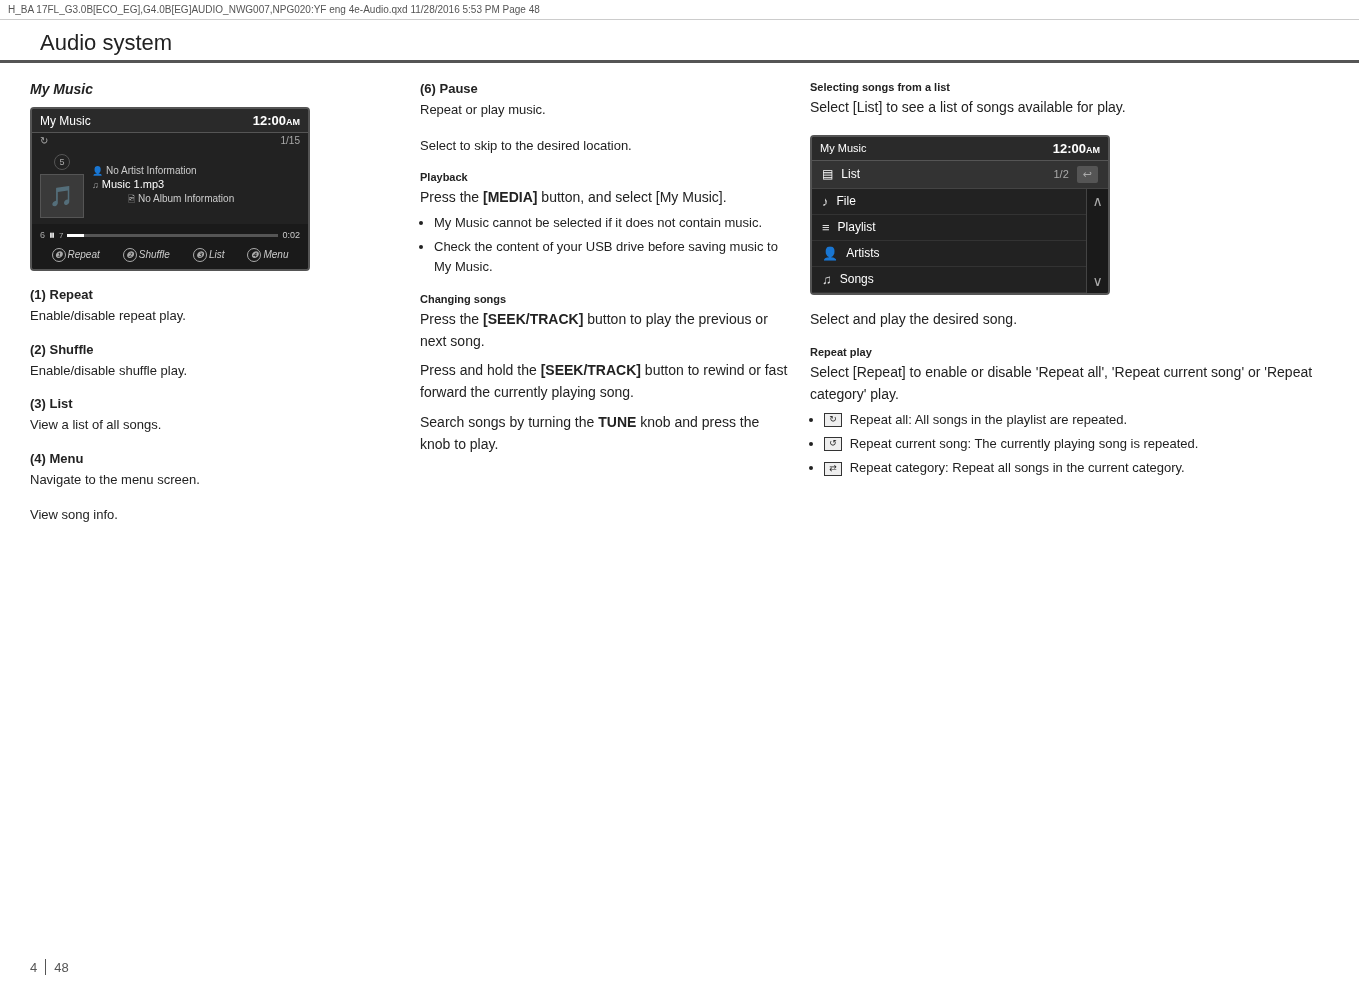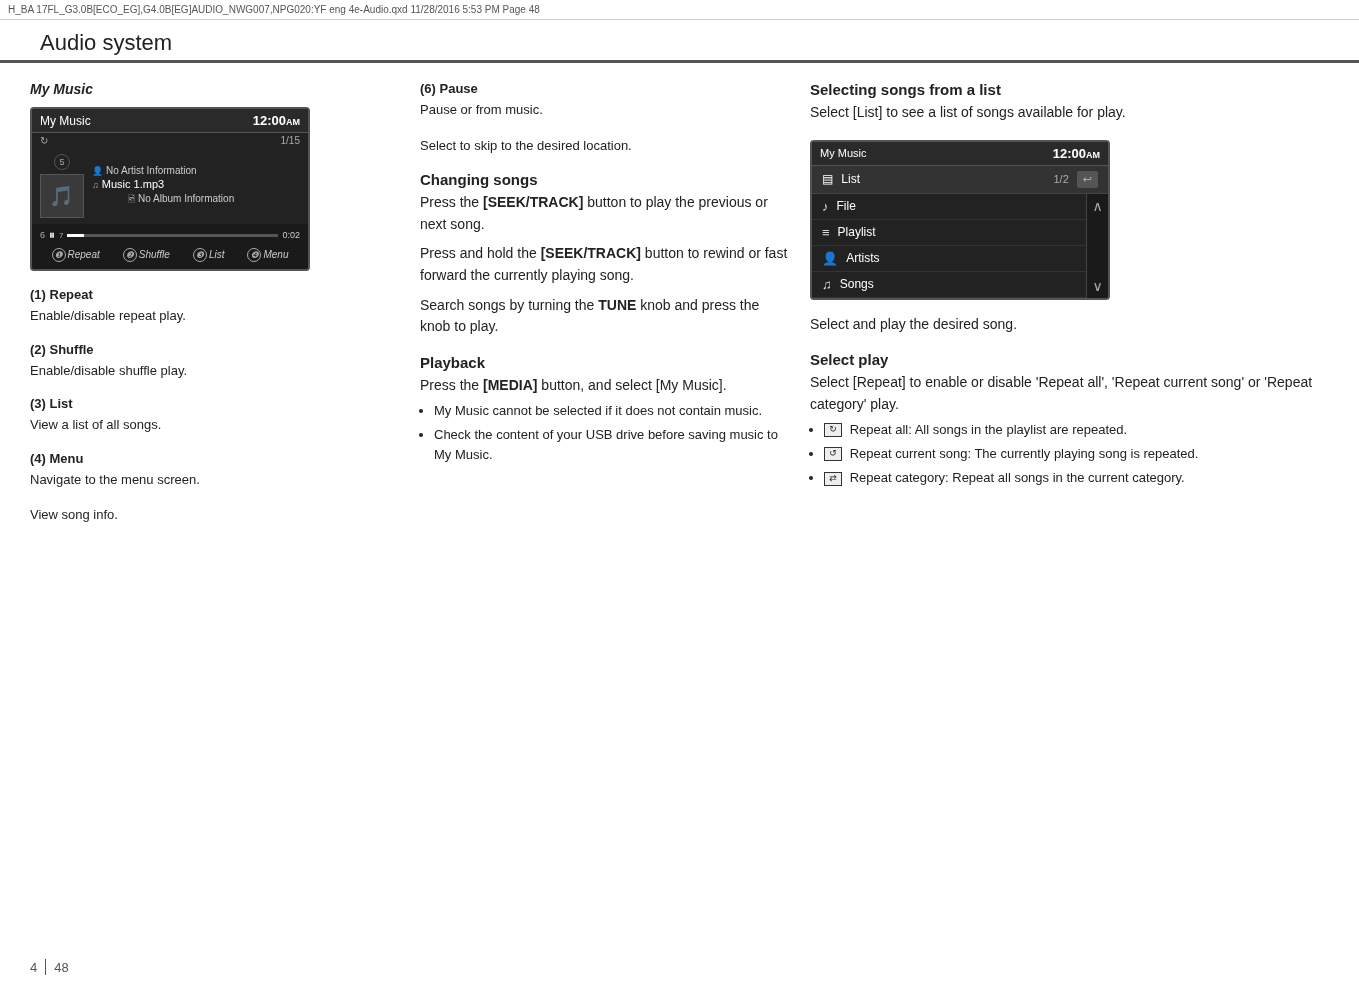--- a/index.html
+++ b/index.html
@@ -303,21 +303,21 @@
       margin-bottom: 4px;
       list-style: disc;
     }
 
     .section-gap {
       margin-bottom: 16px;
     }
 
     .subsection-title {
       font-weight: bold;
-      font-size: 15px;
+      font-size: 11px;
       margin-bottom: 4px;
     }
 
     .page-footer {
       position: absolute;
       bottom: 20px;
       left: 30px;
       font-size: 13px;
       color: #555;
       display: flex;
@@ -435,50 +435,50 @@
     </div>
     <div class="numbered-section section-gap">
       <p>View song info.</p>
     </div>
   </div>
 
   <div class="col-mid">
 
     <div class="numbered-section section-gap">
       <h3>(6) Pause</h3>
-      <p>Pause or from music.</p>
+      <p>Repeat or play music.</p>
     </div>
 
     <div class="numbered-section section-gap">
       <p>Select to skip to the desired location.</p>
+    </div>
+
+    <div class="section-gap">
+      <div class="subsection-title">Playback</div>
+      <p class="body-text">
+        Press the <span class="bold-bracket">[MEDIA]</span> button, and select [My Music].
+      </p>
+      <ul class="bullet-list">
+        <li>My Music cannot be selected if it does not contain music.</li>
+        <li>Check the content of your USB drive before saving music to My Music.</li>
+      </ul>
     </div>
 
     <div class="section-gap">
       <div class="subsection-title">Changing songs</div>
       <p class="body-text" style="margin-bottom:8px;">
         Press the <span class="bold-bracket">[SEEK/TRACK]</span> button to play the previous or next song.
       </p>
       <p class="body-text" style="margin-bottom:8px;">
         Press and hold the <span class="bold-bracket">[SEEK/TRACK]</span> button to rewind or fast forward the currently playing song.
       </p>
       <p class="body-text">
         Search songs by turning the <span class="bold-bracket">TUNE</span> knob and press the knob to play.
       </p>
     </div>
-
-    <div class="section-gap">
-      <div class="subsection-title">Playback</div>
-      <p class="body-text">
-        Press the <span class="bold-bracket">[MEDIA]</span> button, and select [My Music].
-      </p>
-      <ul class="bullet-list">
-        <li>My Music cannot be selected if it does not contain music.</li>
-        <li>Check the content of your USB drive before saving music to My Music.</li>
-      </ul>
-    </div>
   </div>
 
   <div class="col-right">
 
     <div class="section-gap">
       <div class="subsection-title">Selecting songs from a list</div>
       <p class="body-text">Select [List] to see a list of songs available for play.</p>
     </div>
 
     <div class="music-ui-list" style="margin-bottom:14px;">
@@ -529,21 +529,21 @@
         <div class="scroll-col">
           <span class="scroll-arrow">∧</span>
           <span class="scroll-arrow">∨</span>
         </div>
       </div>
     </div>
 
     <p class="body-text section-gap">Select and play the desired song.</p>
 
     <div class="section-gap">
-      <div class="subsection-title">Select play</div>
+      <div class="subsection-title">Repeat play</div>
       <p class="body-text">Select [Repeat] to enable or disable 'Repeat all', 'Repeat current song' or 'Repeat category' play.</p>
       <ul class="bullet-list">
         <li>
           <span class="repeat-icon-inline">↻</span>
           <span>Repeat all: All songs in the playlist are repeated.</span>
         </li>
         <li>
           <span class="repeat-icon-inline">↺</span>
           <span>Repeat current song: The currently playing song is repeated.</span>
         </li>

